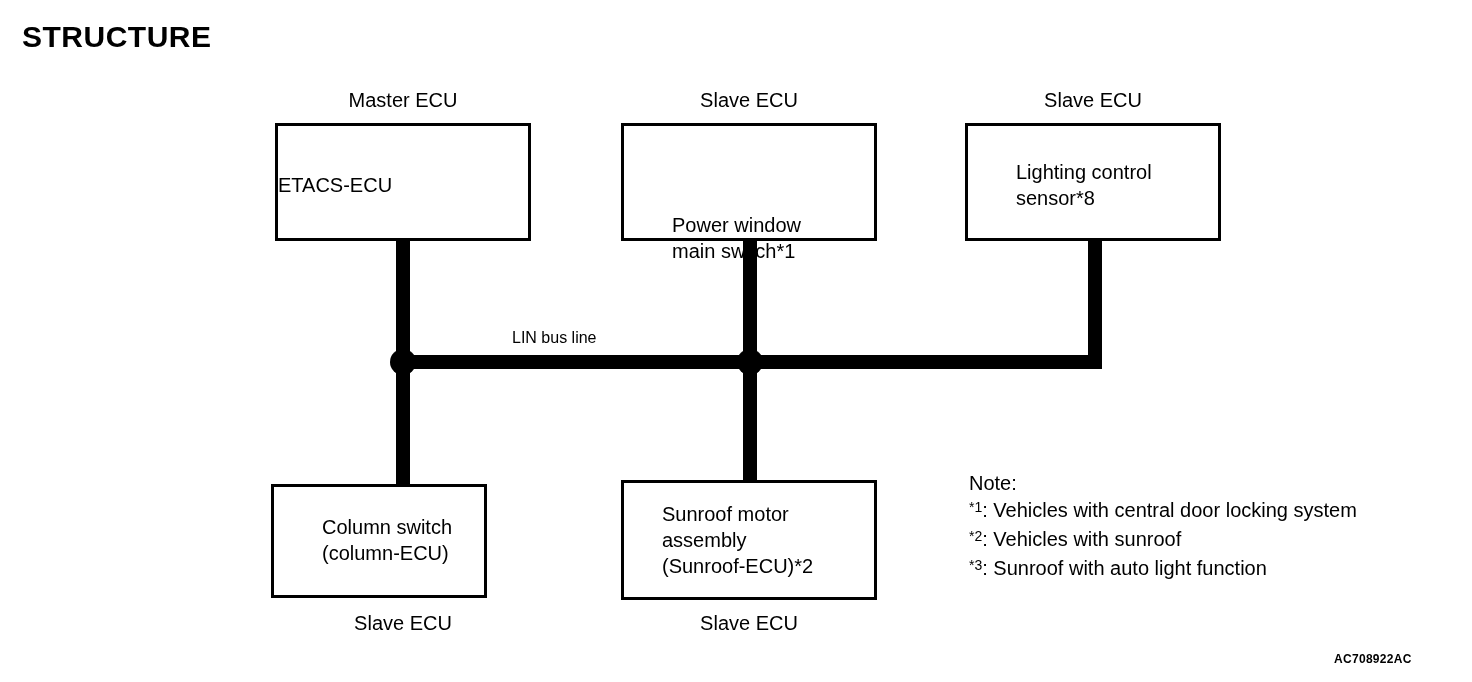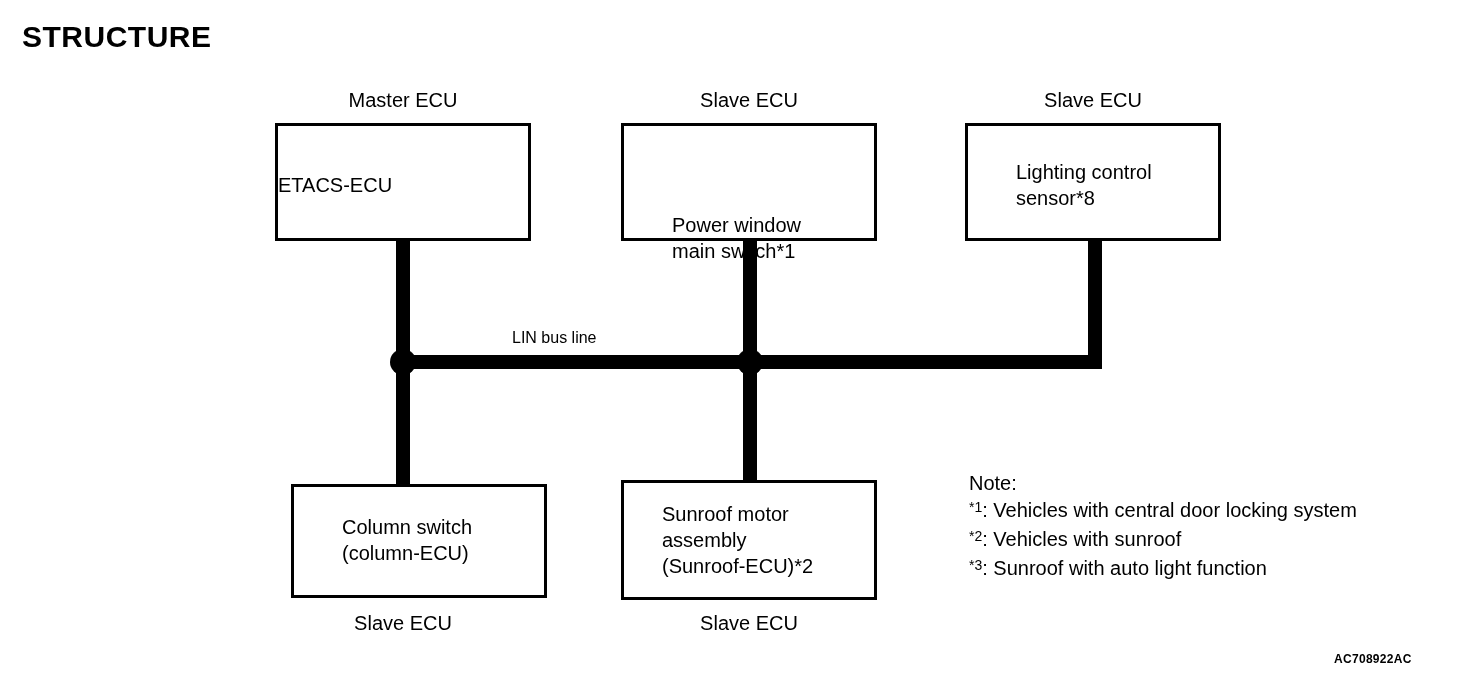--- a/index.html
+++ b/index.html
@@ -128,21 +128,21 @@
   <div class="node-box" style="left:621px; top:123px; width:256px; height:118px;">
     <div class="node-text" style="top:51px;margin-top:35px;">Power window
 main switch*1</div>
   </div>
 
   <div class="node-box" style="left:965px; top:123px; width:256px; height:118px;">
     <div class="node-text" style="top:33px;">Lighting control
 sensor*8</div>
   </div>
 
-  <div class="node-box" style="left:291px; top:484px; width:256px; height:114px;">
+  <div class="node-box" style="left:271px; top:484px; width:216px; height:114px;">
     <div class="node-text" style="top:27px;">Column switch
 (column-ECU)</div>
   </div>
 
   <div class="node-box" style="left:621px; top:480px; width:256px; height:120px;">
     <div class="node-text" style="left:38px; top:18px;">Sunroof motor
 assembly
 (Sunroof-ECU)*2</div>
   </div>
 

